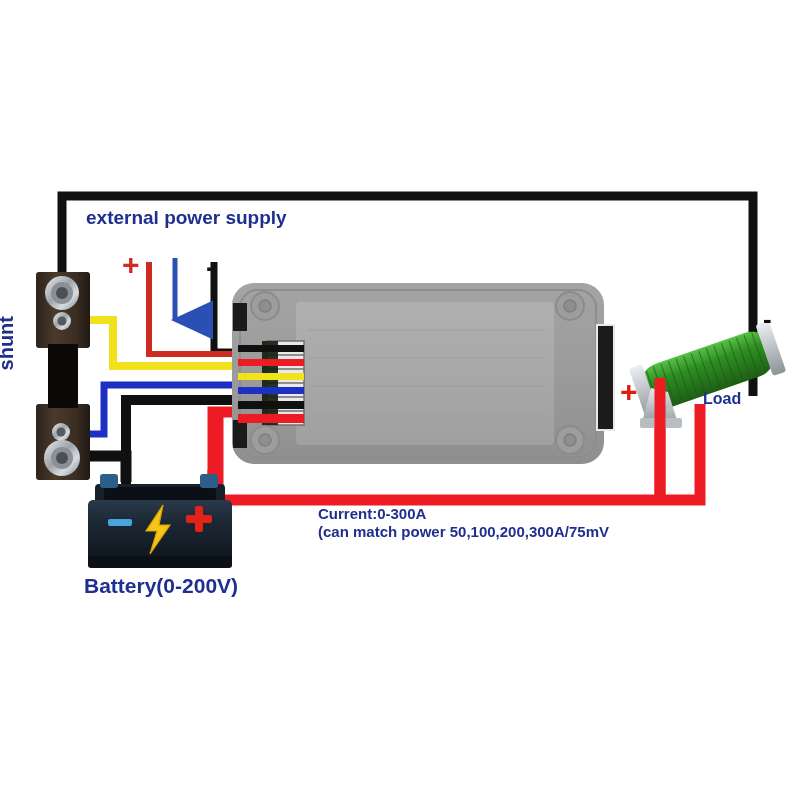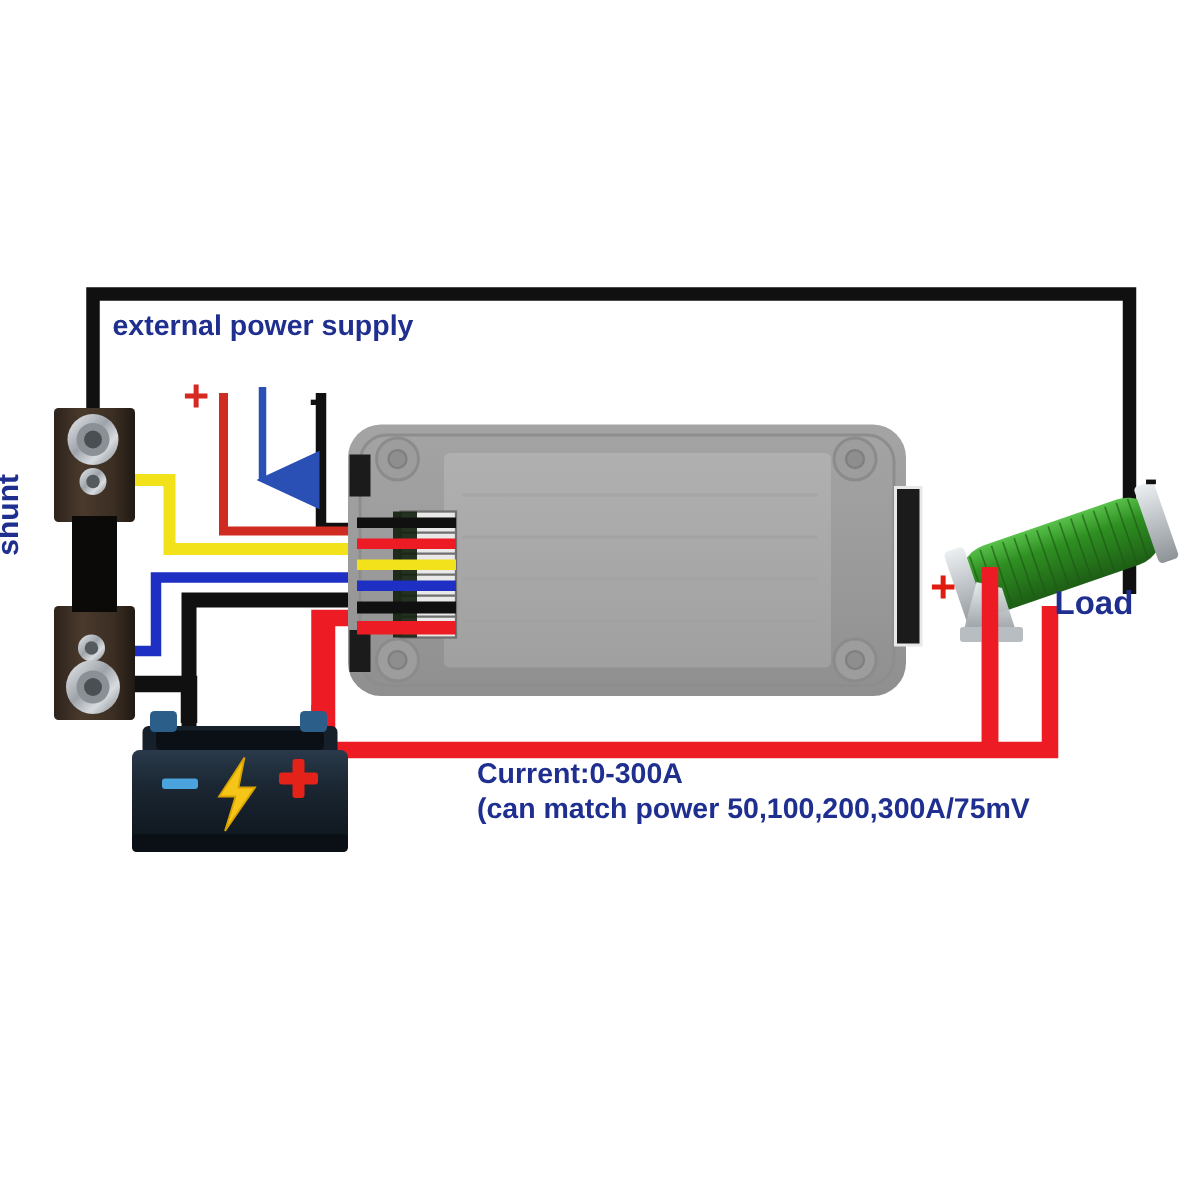--- a/index.html
+++ b/index.html
@@ -1,23 +1,23 @@
 <!DOCTYPE html>
 <html><head>
 <meta charset="utf-8">
 <style>
   html,body{margin:0;padding:0;background:#fff;}
   body{width:800px;height:800px;font-family:"Liberation Sans",sans-serif;overflow:hidden;}
   #stage{position:relative;width:800px;height:800px;background:#ffffff;}
   svg.layer{position:absolute;left:0;top:0;width:800px;height:800px;}
   .lbl{position:absolute;color:#1f2f8f;font-weight:bold;font-family:"Liberation Sans",sans-serif;white-space:pre;line-height:1.22;}
-  #note-power{left:75px;top:206px;font-size:19px;}
-  #note-current{left:318px;top:505px;font-size:19px;}
+  #note-power{left:86px;top:206px;font-size:19px;}
+  #note-current{left:318px;top:505px;font-size:15px;}
   #lbl-battery{left:84px;top:573px;font-size:21px;}
-  #lbl-load{left:703px;top:389px;font-size:22px;}
+  #lbl-load{left:703px;top:389px;font-size:16px;}
   #lbl-shunt{left:-6px;top:316px;font-size:20px;writing-mode:vertical-rl;text-orientation:mixed;transform:rotate(180deg);transform-origin:center;}
   .sign{position:absolute;font-weight:bold;font-family:"Liberation Sans",sans-serif;line-height:1;}
   #sign-ps-plus{left:122px;top:250px;font-size:30px;color:#d42a22;}
   #sign-ps-minus{left:206px;top:252px;font-size:30px;color:#111;}
   #sign-load-plus{left:620px;top:377px;font-size:30px;color:#e01b10;}
   #sign-load-minus{left:763px;top:306px;font-size:26px;color:#111;}
   #sign-meter-plus{left:625px;top:382px;font-size:0px;color:transparent;}
 </style>
 </head>
 <body>
@@ -227,20 +227,21 @@
 
     <g>
       <path d="M660,500 L660,378" fill="none" stroke="#ed1c24" stroke-width="11"></path>
     </g>
   </svg>
 
   <div class="lbl" id="note-power"><span>external power supply</span><br></div>
 
   <div class="lbl" id="note-current"><span>Current:0-300A</span><br><span>(can match power 50,100,200,300A/75mV</span><br></div>
 
+  <div class="lbl" id="lbl-battery">Battery(0-200V)</div>
   <div class="lbl" id="lbl-load">Load</div>
   <div class="lbl" id="lbl-shunt">shunt</div>
 
   <div class="sign" id="sign-ps-plus">+</div>
   <div class="sign" id="sign-ps-minus">-</div>
   <div class="sign" id="sign-load-plus">+</div>
   <div class="sign" id="sign-load-minus">-</div>
   <div class="sign" id="sign-meter-plus">+</div>
 </div>
 

